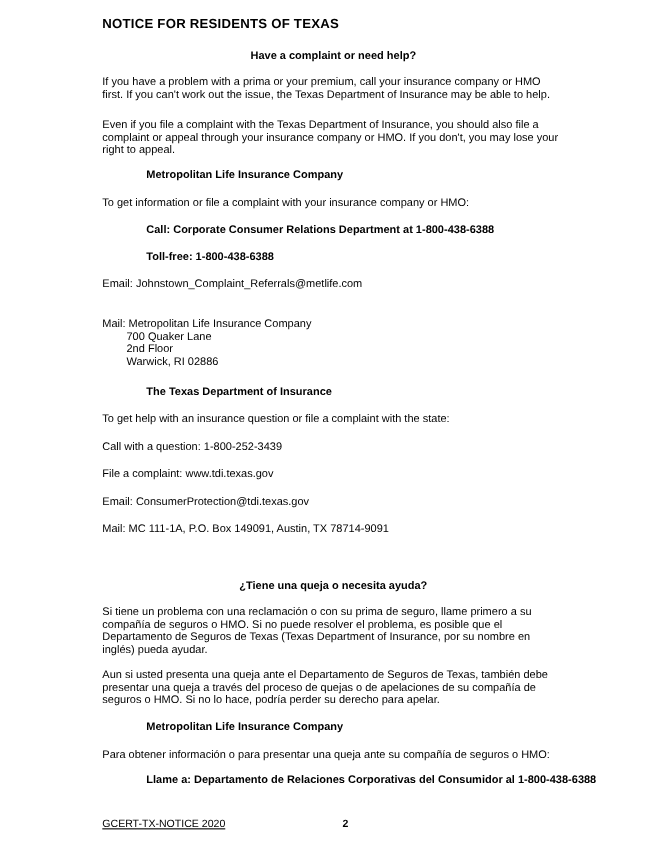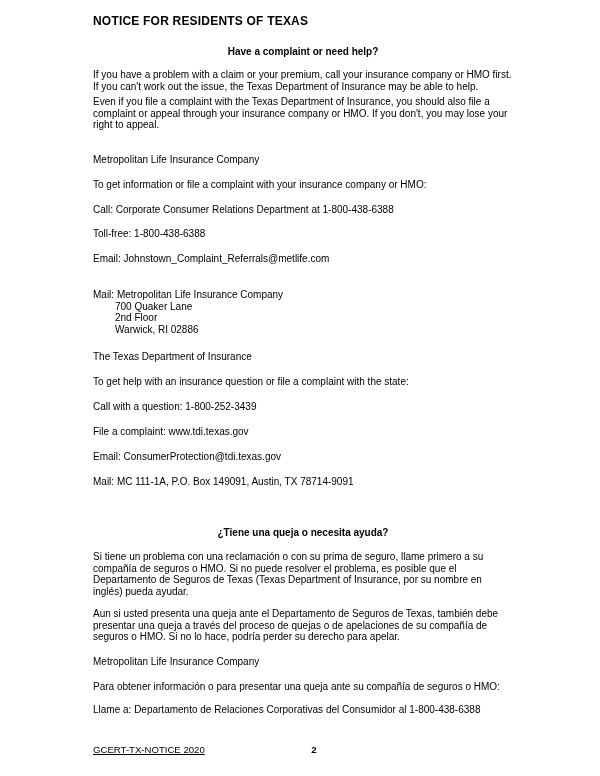--- a/index.html
+++ b/index.html
@@ -35,21 +35,22 @@
   .doc-title {
     font-size: 12px;
     font-weight: bold;
     letter-spacing: 0.2px;
   }
   .center-head {
     text-align: center;
     font-weight: bold;
   }
   .bold {
-    font-weight: normal;
+    font-weight: bold;
+    margin-left: 40px;
   }
   .mail-block .cont {
     padding-left: 22px;
   }
   .footer-wrap {
     position: absolute;
     left: 93px;
     width: 442px;
     top: 744px;
     font-size: 9.6px;
@@ -72,23 +73,23 @@
 </style>
 </head>
 <body>
 
 <div class="page">
 
   <div class="blk doc-title" style="top:16px">NOTICE FOR RESIDENTS OF TEXAS</div>
 
   <div class="blk center-head" style="top:46px">Have a complaint or need help?</div>
 
-  <div class="blk" style="top:69px">If you have a problem with a claim or your premium, call your insurance company or HMO first. If you can't work out the issue, the Texas Department of Insurance may be able to help.</div>
+  <div class="blk" style="top:69px">If you have a problem with a prima or your premium, call your insurance company or HMO first. If you can't work out the issue, the Texas Department of Insurance may be able to help.</div>
 
-  <div class="blk" style="top:96px">Even if you file a complaint with the Texas Department of Insurance, you should also file a complaint or appeal through your insurance company or HMO. If you don't, you may lose your right to appeal.</div>
+  <div class="blk" style="top:108px">Even if you file a complaint with the Texas Department of Insurance, you should also file a complaint or appeal through your insurance company or HMO. If you don't, you may lose your right to appeal.</div>
 
   <div class="blk bold" style="top:154px">Metropolitan Life Insurance Company</div>
 
   <div class="blk" style="top:179px">To get information or file a complaint with your insurance company or HMO:</div>
 
   <div class="blk bold" style="top:204px">Call: Corporate Consumer Relations Department at 1-800-438-6388</div>
 
   <div class="blk bold" style="top:228px">Toll-free: 1-800-438-6388</div>
 
   <div class="blk" style="top:253px">Email: Johnstown_Complaint_Referrals@metlife.com</div>

